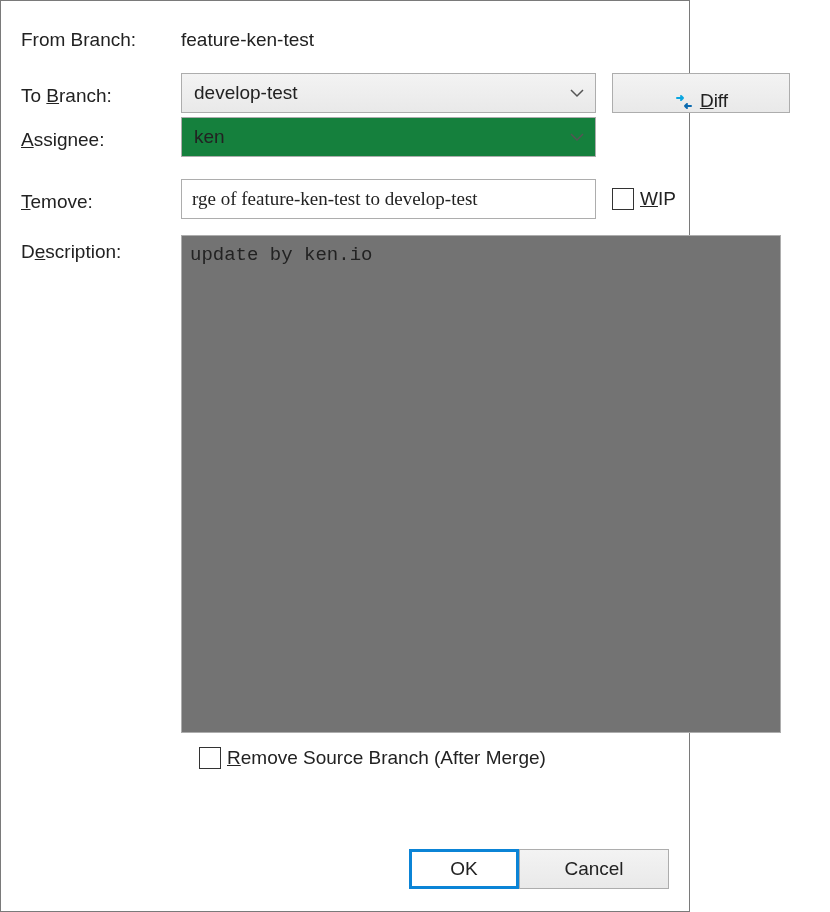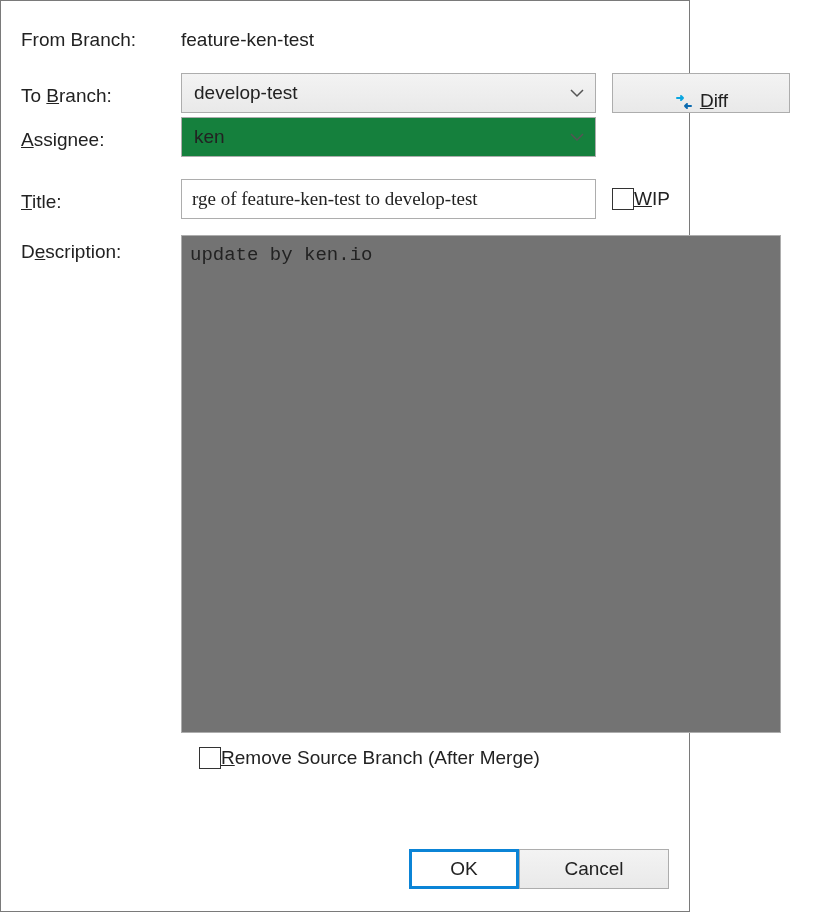--- a/index.html
+++ b/index.html
@@ -89,21 +89,21 @@
     font-size: 19px;
     color: #222;
     resize: none;
     outline: none;
     line-height: 1.4;
   }
   
   .checkbox-wrap {
     display: flex;
     align-items: flex-end;
-    gap: 0;
+    gap: 6px;
   }
   .cb {
     width: 22px; height: 22px;
     border: 1px solid #333;
     background: #fff;
     flex: 0 0 22px;
   }
   .cb-label { color:#222; }
   
   .btn {
@@ -191,21 +191,21 @@
           <svg viewBox="0 0 16 16">
               <path d="M2 5 L8 11 L14 5" fill="none" stroke="#555" stroke-width="1.5"></path>
             </svg>
         </span>
       </div>
     </div>
   </div>
 
   <div class="form-row row-title">
     <div class="label-col">
-      <label><span class="u">T</span><span>itle:</span></label>
+      <label><span class="u">T</span><span>emove:</span></label>
     </div>
     <div class="field-col">
       <input class="text-input" type="text" value="rge of feature-ken-test to develop-test" style="">
       <div class="checkbox-wrap">
         <span class="cb"></span>
         <span class="cb-label"><span class="u">W</span><span>IP</span></span>
       </div>
     </div>
   </div>
 

